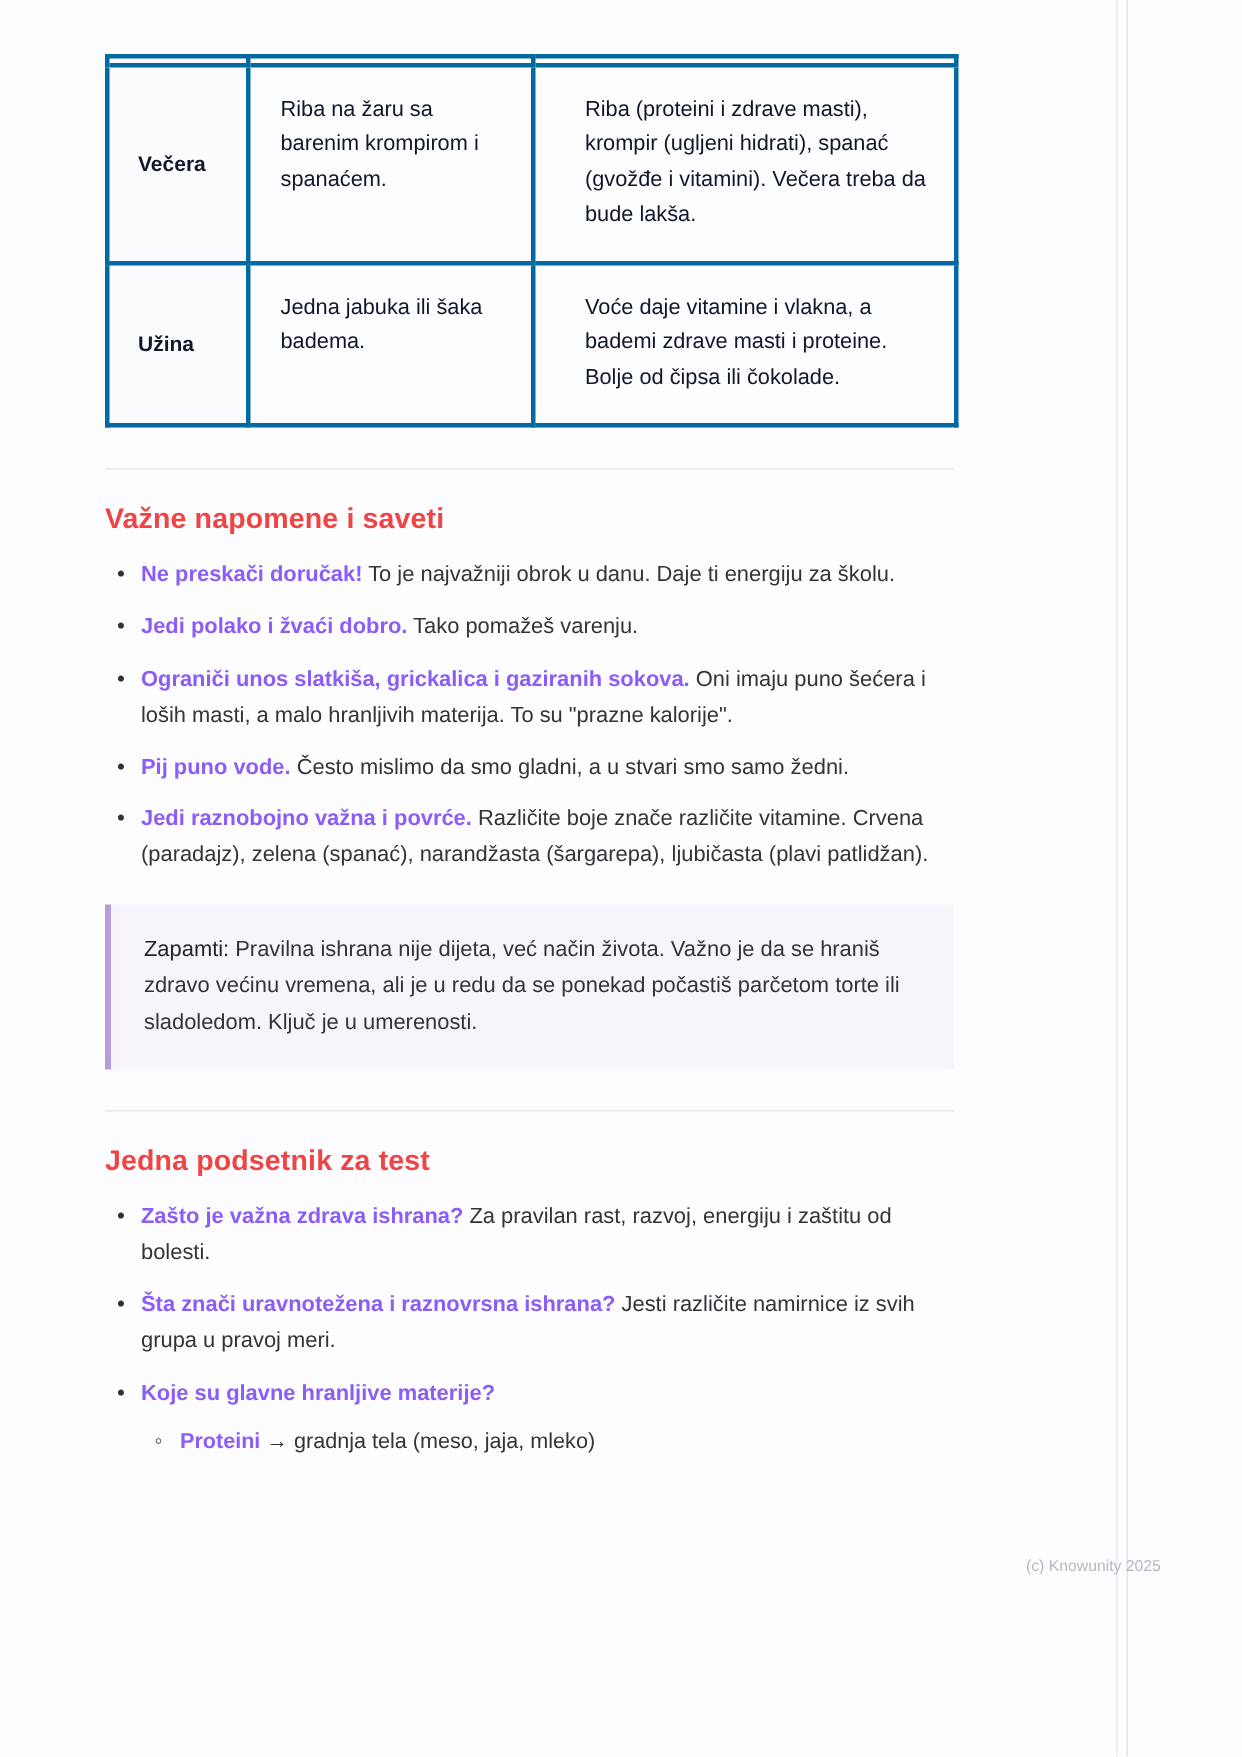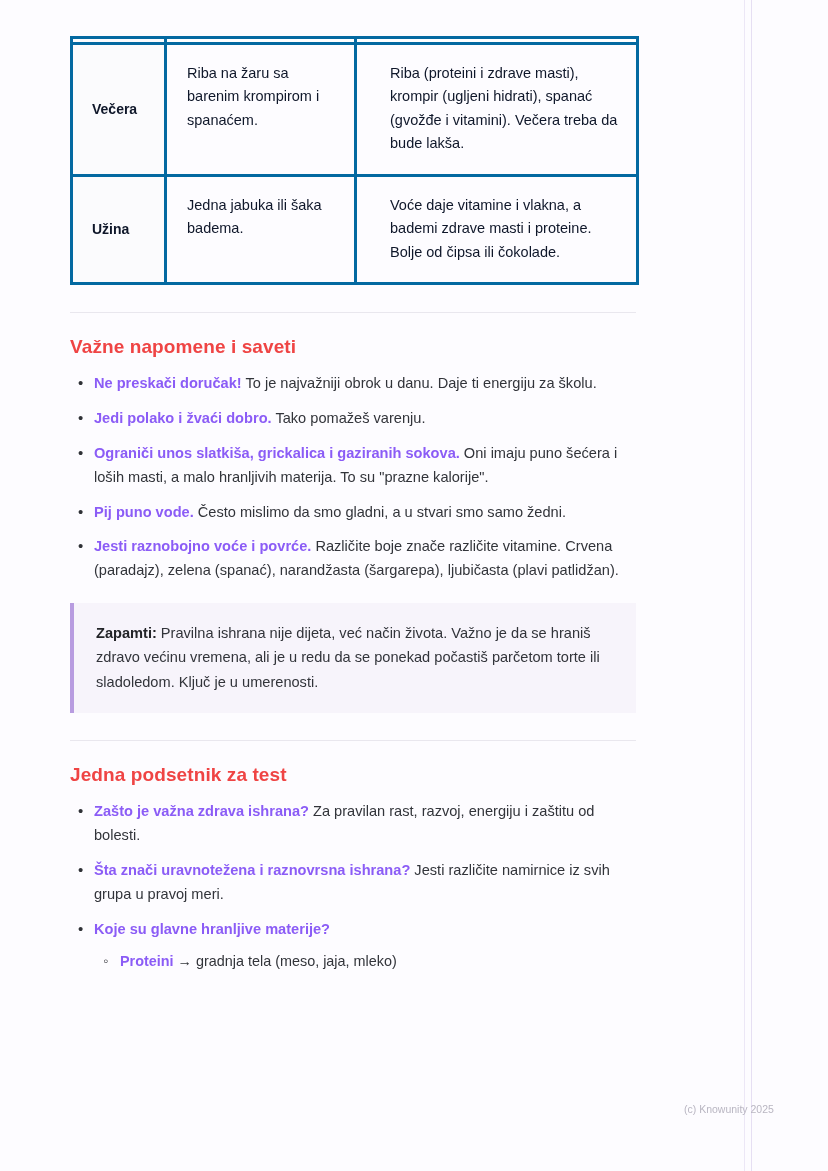--- a/index.html
+++ b/index.html
@@ -131,26 +131,26 @@
   .callout {
     margin-top: 20px;
     background: #f7f4fb;
     border-left: 4px solid #b89ce0;
     padding: 18px 22px 19px 22px;
     font-size: 14.6px;
     line-height: 1.68;
     color: #32343a;
     width: 566px;
   }
-  .callout b { font-weight: bold; color: #232428; }
+  .callout b { font-weight: normal; color: #232428; }
 
   .footer {
     position: absolute;
     left: 684px;
-    top: 1103px;
+    top: 1038px;
     font-size: 10.5px;
     color: #b9b6c2;
     white-space: nowrap;
   }
 </style>
 </head>
 <body>
 
 <div class="vrule one"></div>
 <div class="vrule two"></div>
@@ -179,21 +179,21 @@
 
   <div class="hr"></div>
 
   <h2 class="section">Važne napomene i saveti</h2>
 
   <ul class="bullets">
     <li><b>Ne preskači doručak!</b><span> To je najvažniji obrok u danu. Daje ti energiju za školu.</span></li>
     <li><b>Jedi polako i žvaći dobro.</b><span> Tako pomažeš varenju.</span></li>
     <li><b>Ograniči unos slatkiša, grickalica i gaziranih sokova.</b><span> Oni imaju puno šećera i loših masti, a malo hranljivih materija. To su "prazne kalorije".</span></li>
     <li><b>Pij puno vode.</b><span> Često mislimo da smo gladni, a u stvari smo samo žedni.</span></li>
-    <li><b>Jesti raznobojno voće i povrće.</b><span> Različite boje znače različite vitamine. Crvena (paradajz), zelena (spanać), narandžasta (šargarepa), ljubičasta (plavi patlidžan).</span></li>
+    <li><b>Jedi raznobojno važna i povrće.</b><span> Različite boje znače različite vitamine. Crvena (paradajz), zelena (spanać), narandžasta (šargarepa), ljubičasta (plavi patlidžan).</span></li>
   </ul>
 
   <div class="callout">
     <b>Zapamti:</b><span> Pravilna ishrana nije dijeta, već način života. Važno je da se hraniš zdravo većinu vremena, ali je u redu da se ponekad počastiš parčetom torte ili sladoledom. Ključ je u umerenosti.</span>
   </div>
 
   <div class="hr"></div>
 
   <h2 class="section">Jedna podsetnik za test</h2>
 

